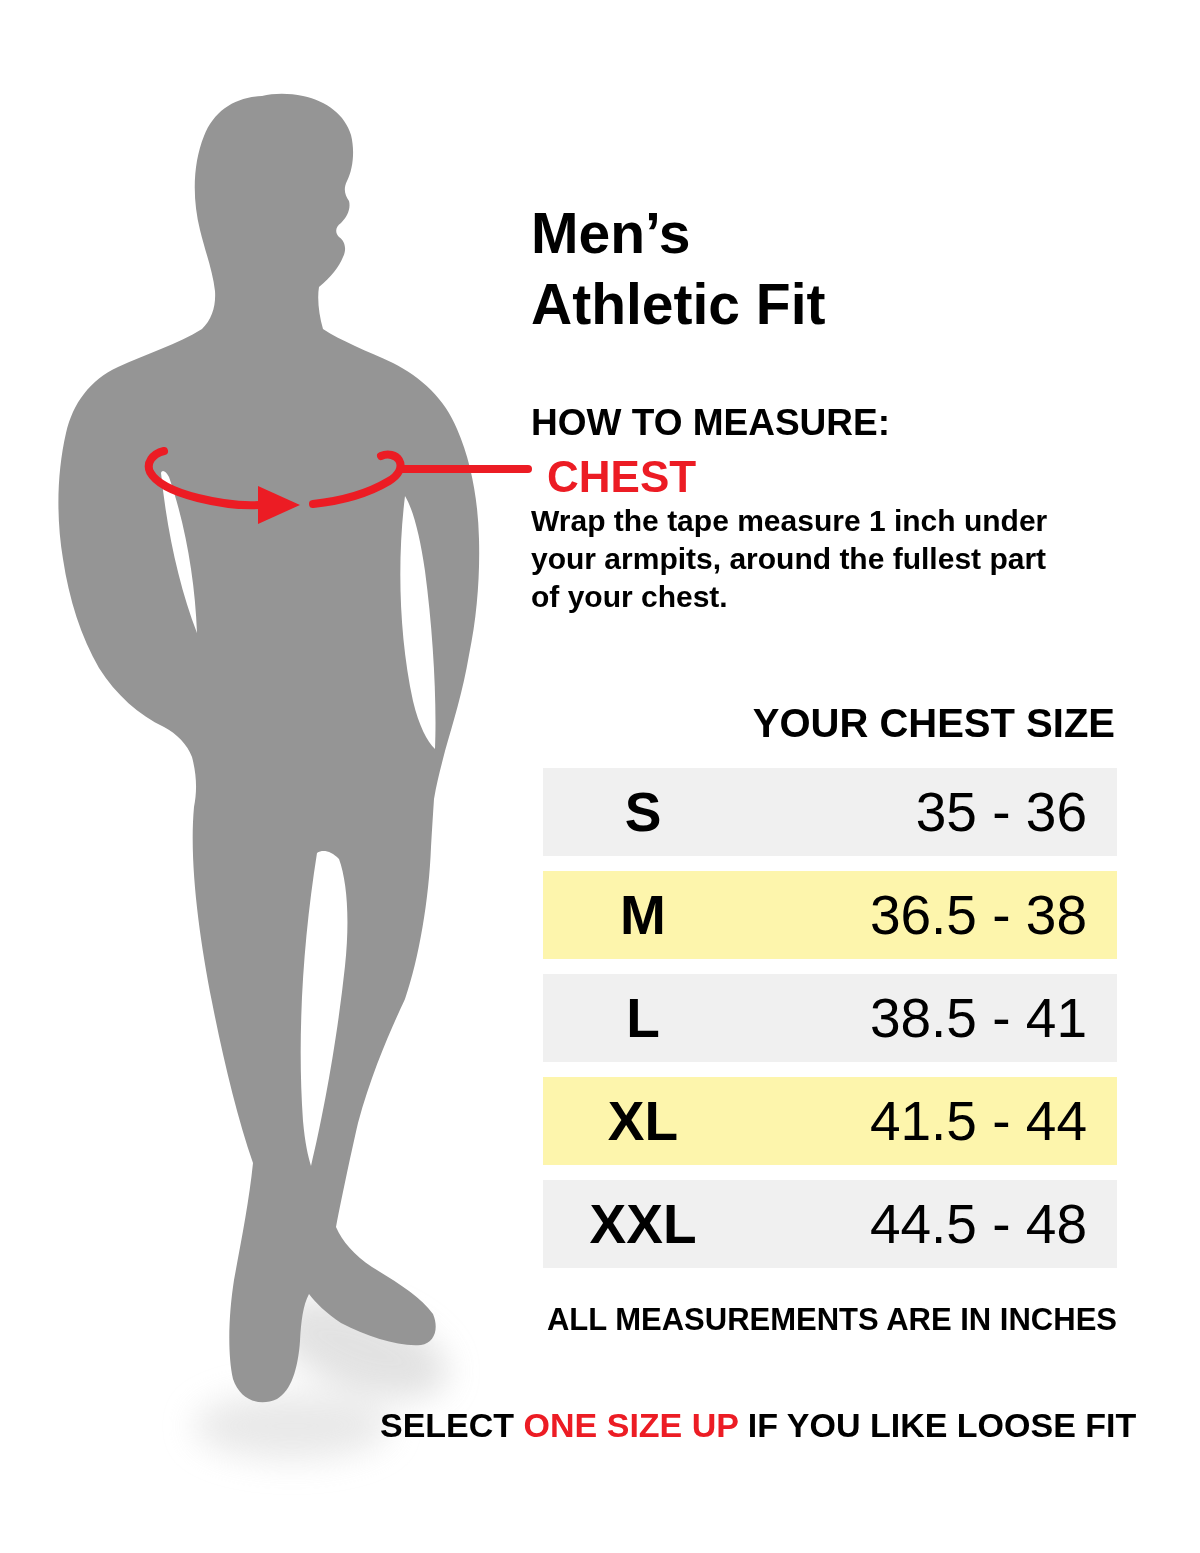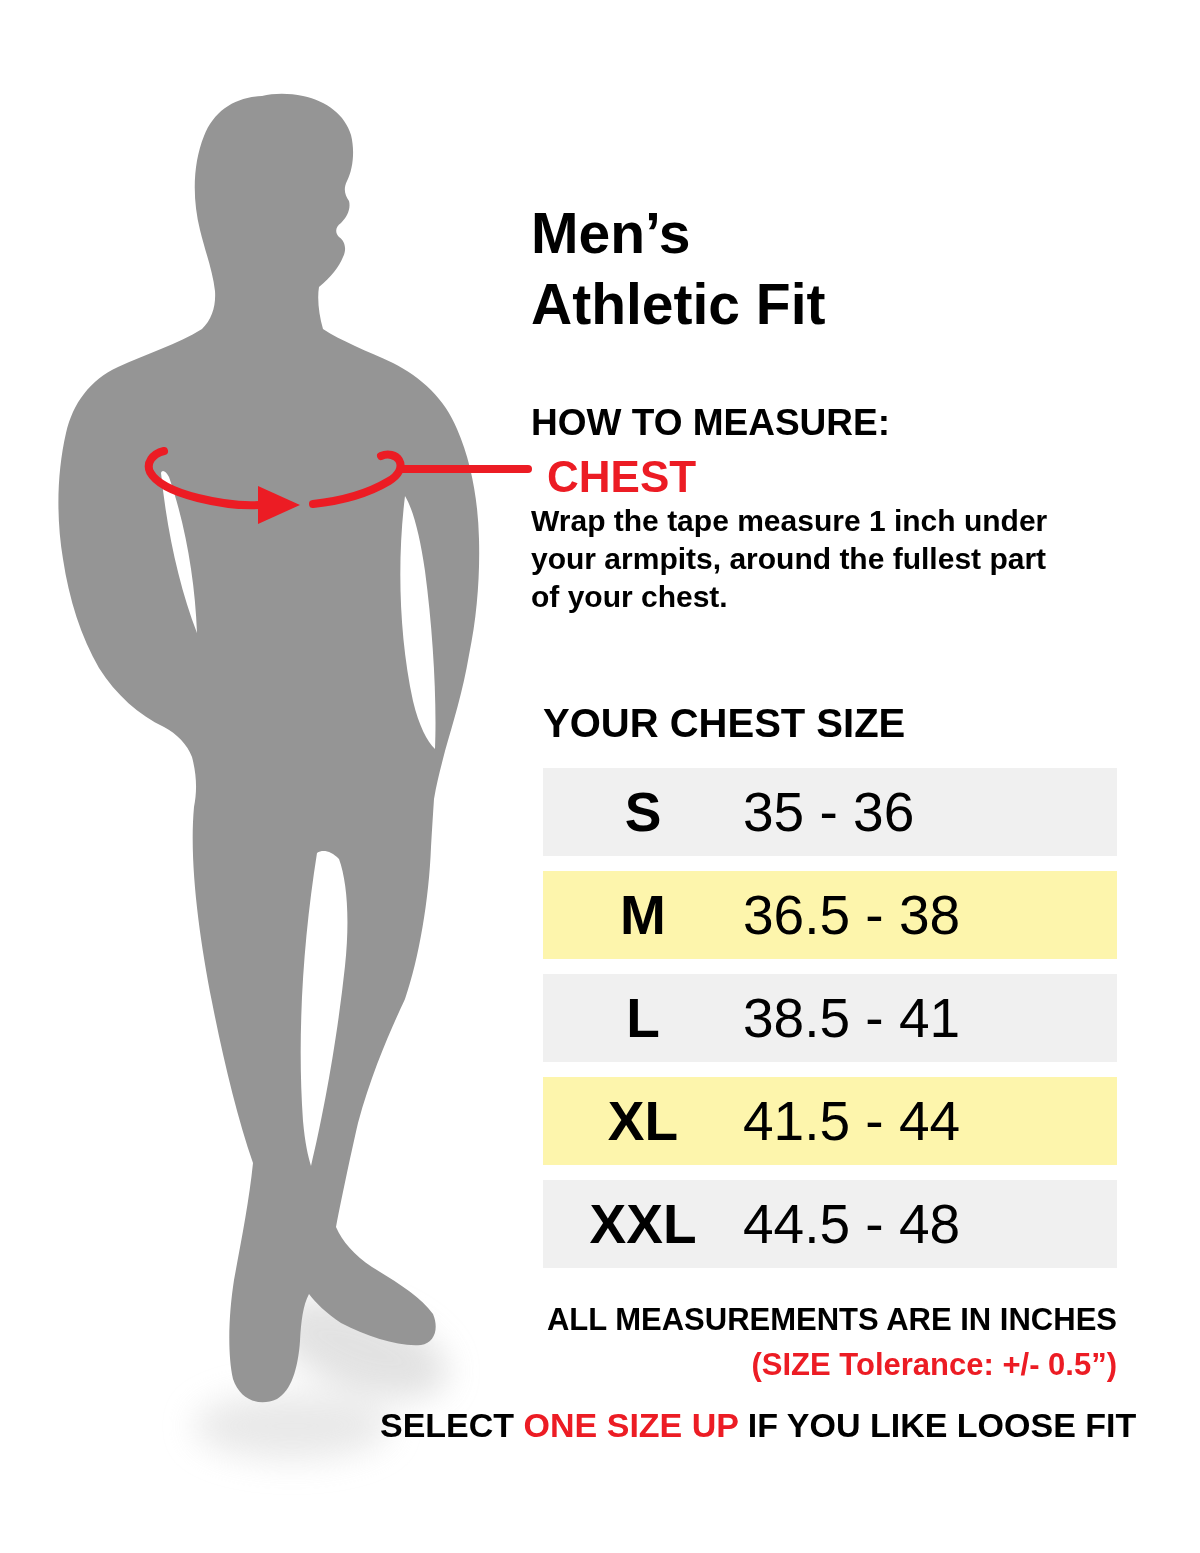--- a/index.html
+++ b/index.html
@@ -34,38 +34,39 @@
     font-size:44px;font-weight:bold;line-height:46px;
     color:var(--accent-red,#EC1C24);
     margin-left:16px;
   }
   .instructions{
     left:531px;top:502px;
     font-size:30px;font-weight:bold;line-height:38px;color:#000;
   }
   .table-header{
     left:543px;top:701px;width:574px;
+    text-align:right;
     font-size:40px;font-weight:bold;color:#000;
     padding-right:2px;box-sizing:border-box;
     white-space:nowrap;
   }
   .size-table{left:543px;top:768px;width:574px;}
   .size-row{
     display:flex;align-items:center;
     height:88px;margin-bottom:15px;
     background:var(--row-gray,#F0F0F0);
   }
   .size-row[data-variant="yellow"]{background:var(--row-yellow,#FDF5AC);}
   .size-row[data-variant="gray"]{background:var(--row-gray,#F0F0F0);}
   .size-cell{
     width:200px;text-align:center;
     font-size:55px;font-weight:bold;color:#000;
   }
   .range-cell{
-    flex:1;text-align:left;
+    flex:1;text-align:right;
     font-size:55px;font-weight:normal;color:#000;
     padding-right:30px;
   }
   .note-measurements{
     left:543px;top:1302px;width:574px;
     text-align:right;font-size:31px;font-weight:bold;color:#000;
     white-space:nowrap;
   }
   .note-tolerance{
     left:543px;top:1347px;width:574px;
@@ -201,18 +202,17 @@
       <div class="size-cell">XL</div>
       <div class="range-cell">41.5 - 44</div>
     </div>
     <div class="size-row" data-variant="gray">
       <div class="size-cell">XXL</div>
       <div class="range-cell">44.5 - 48</div>
     </div>
   </div>
 
   <div class="abs note-measurements">ALL MEASUREMENTS ARE IN INCHES</div>
-  <div class="abs note-tolerance">(SIZE Tolerance: +/- 0.5”)</div>
   <div class="abs note-loose">
     <span>SELECT </span><span class="hl">ONE SIZE UP</span><span> IF YOU LIKE LOOSE FIT</span>
   </div>
 
 </div>
 
 </body></html>

